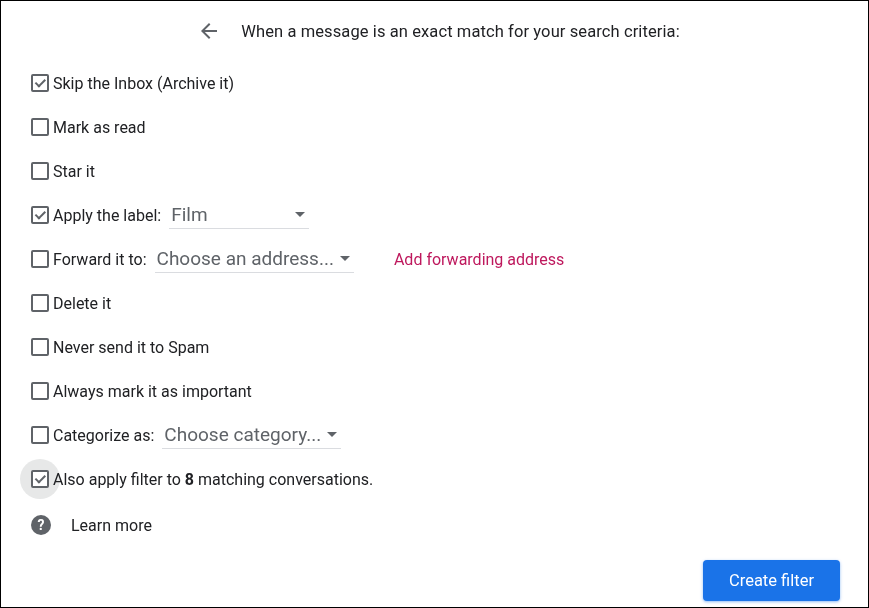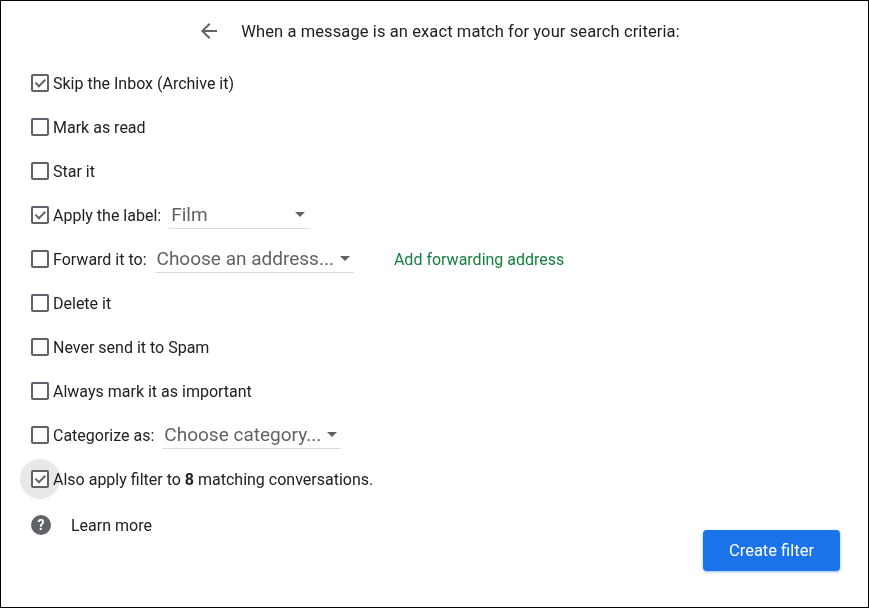--- a/index.html
+++ b/index.html
@@ -94,21 +94,21 @@
       justify-content: space-between;
     }
     .dropdown-arrow {
       width: 0;
       height: 0;
       border-left: 5px solid transparent;
       border-right: 5px solid transparent;
       border-top: 5px solid #5f6368;
     }
     .link {
-      color: #15803d;
+      color: #be185d;
       font-size: 16px;
       cursor: pointer;
       margin-left: 32px;
     }
     .bold { font-weight: 700; }
     .footnote-row {
       display: flex;
       align-items: center;
       gap: 20px;
       padding: 14px 22px 0 30px;
@@ -128,21 +128,21 @@
       flex-shrink: 0;
     }
     .learn-more {
       font-size: 16px;
       color: #202124;
       cursor: pointer;
     }
     .create-btn {
       position: absolute;
       right: 28px;
-      bottom: 36px;
+      bottom: 6px;
       background: #1a73e8;
       color: #fff;
       border: none;
       border-radius: 4px;
       padding: 11px 26px;
       font-size: 16.5px;
       font-family: inherit;
       cursor: pointer;
       box-shadow: 0 1px 2px rgba(26,115,232,0.3), 0 1px 3px 1px rgba(26,115,232,0.15);
       margin-left: 32px;

